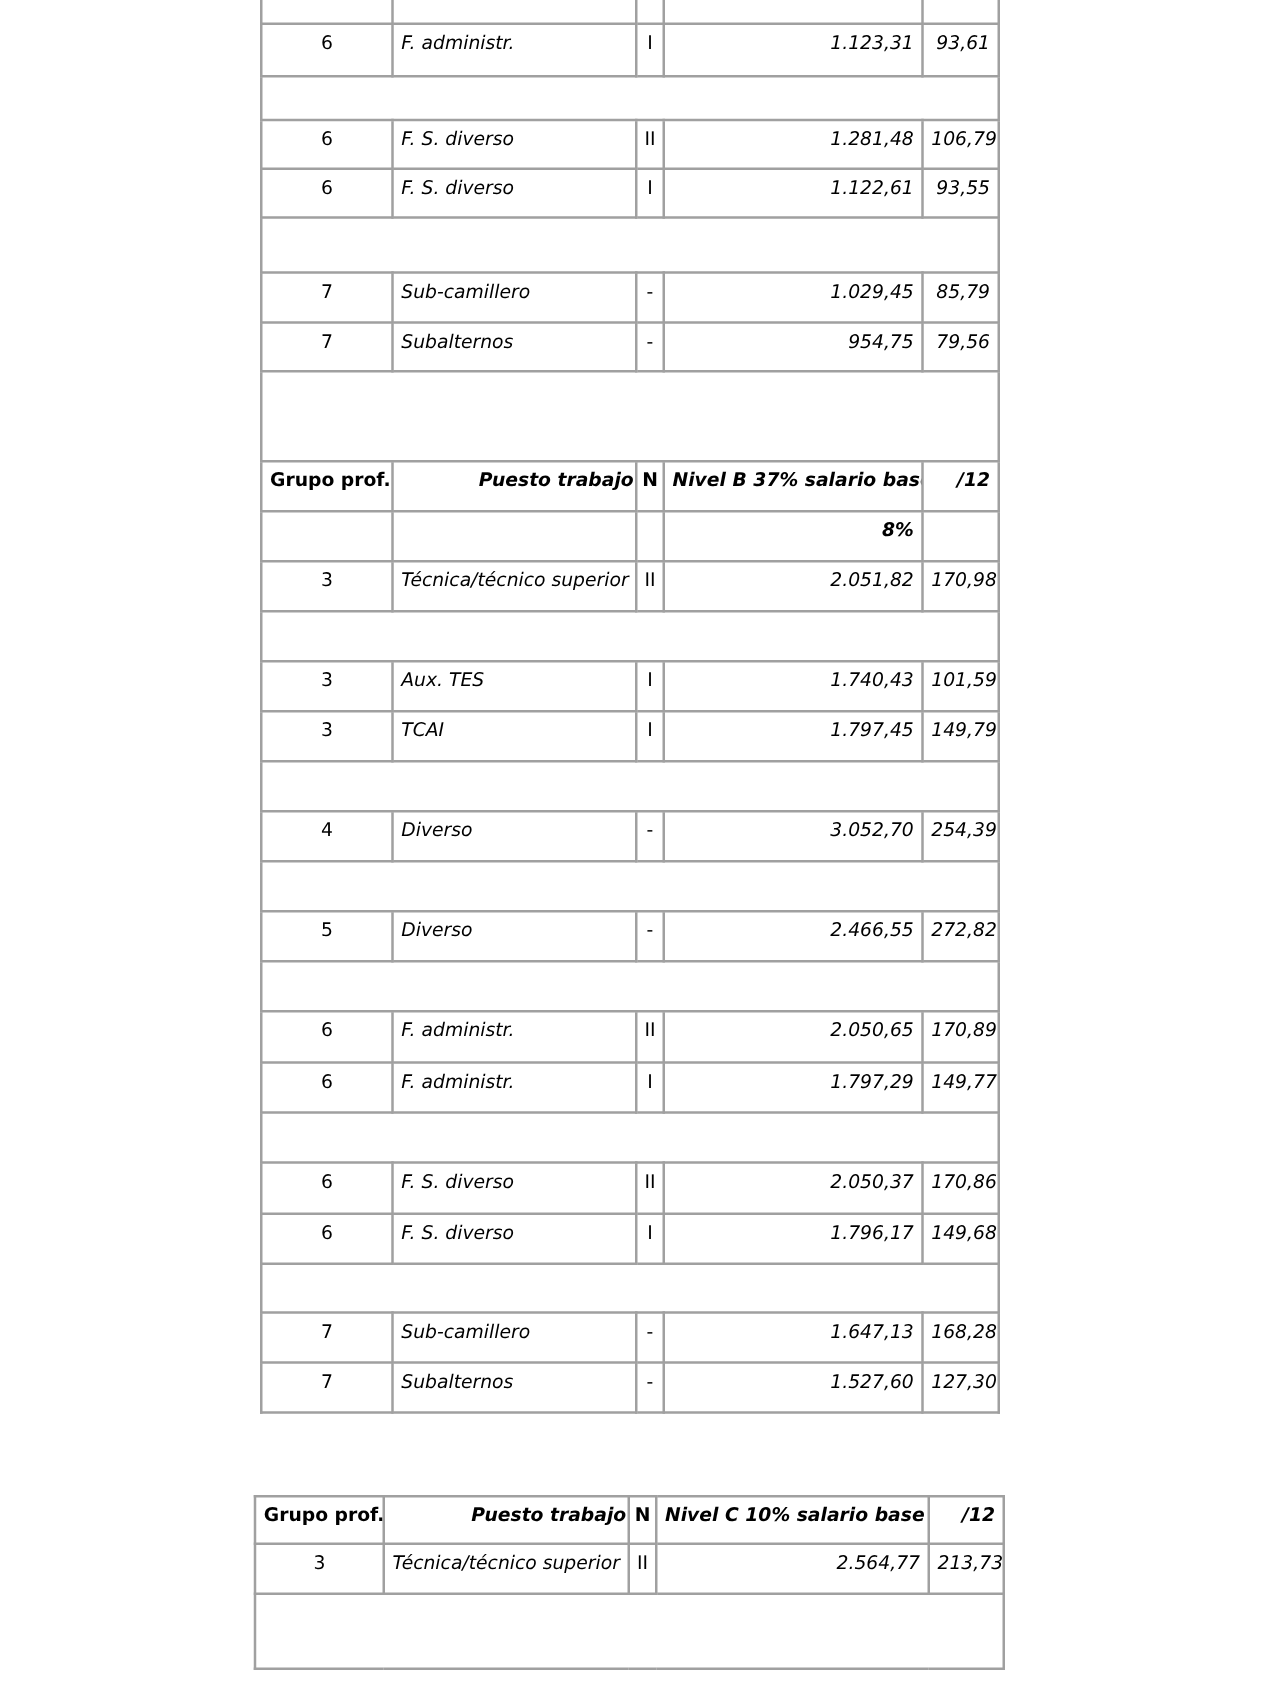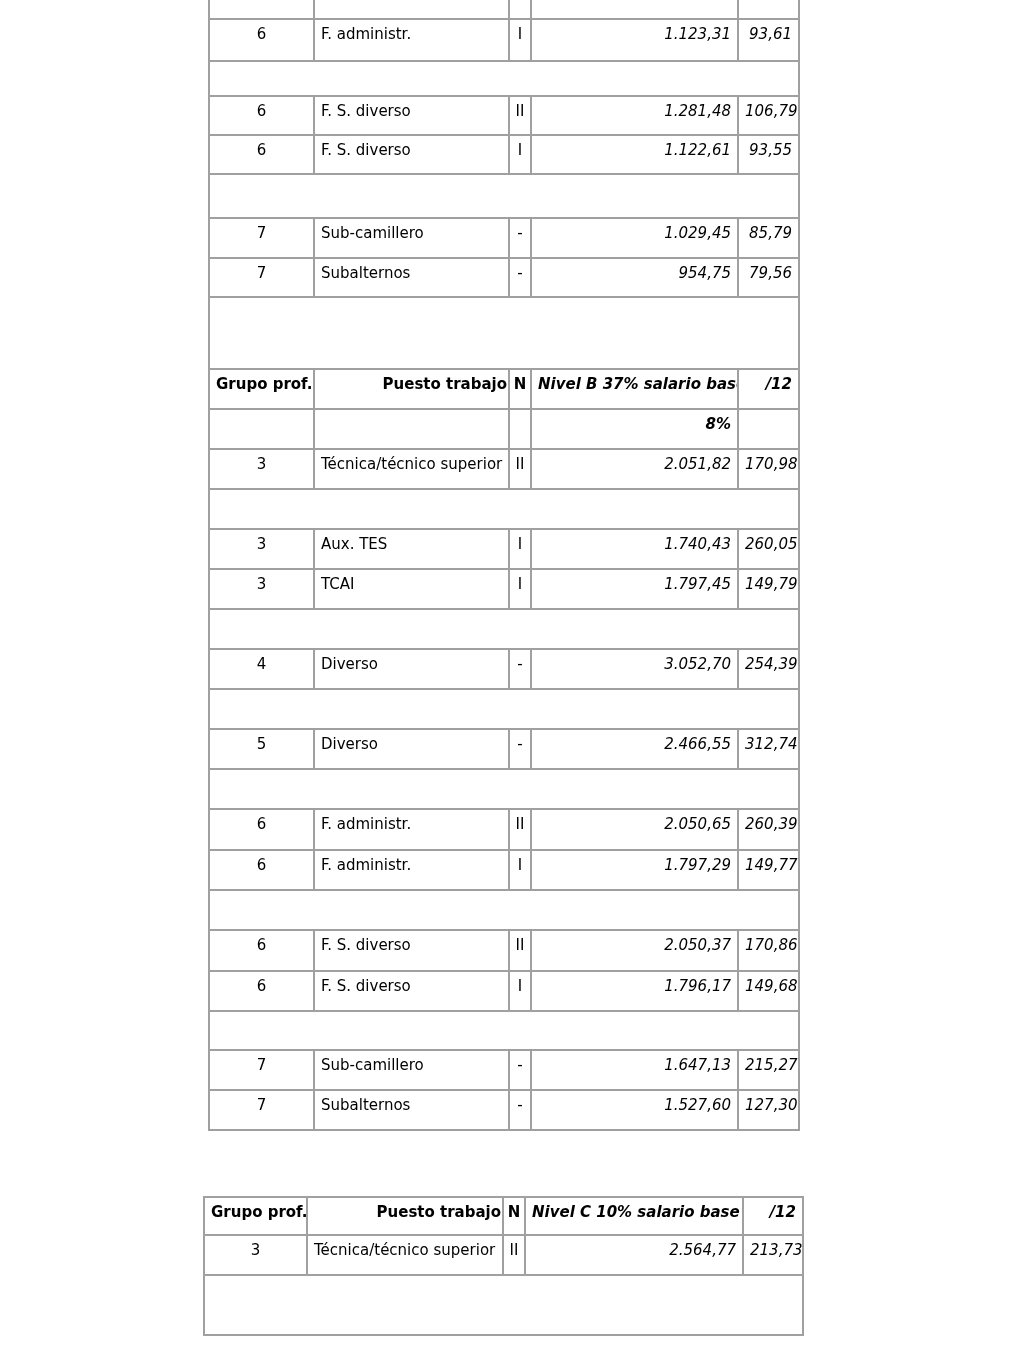--- a/index.html
+++ b/index.html
@@ -36,21 +36,21 @@
     background: var(--paper);
     color: var(--ink);
     vertical-align: top;
     font-size: 15px;
     line-height: 20px;
     padding: 4px 6px;
     overflow: hidden;
     white-space: nowrap;
   }
   .col0 { text-align: center; }
-  .col1 { text-align: left; padding-right: 1px; }
+  .col1 { text-align: left; padding-right: 1px; font-style: italic; }
   .col2 { text-align: center; padding-left: 1px; padding-right: 1px; }
   .col3, .col4 { text-align: right; font-style: italic; }
   th { font-weight: bold; }
   th.col0, th.col1, th.col3 { text-align: right; }
   th.col4 { text-align: right; }
   .row-pct td { font-weight: bold; }
 </style>
 </head>
 <body style="--border: #a0a0a0; --ink: #000000; --paper: #ffffff;">
 
@@ -138,21 +138,21 @@
           <td class="col4">170,98</td>
         </tr>
         <tr class="row-spacer">
           <td colspan="5"></td>
         </tr>
         <tr class="row-data">
           <td class="col0">3</td>
           <td class="col1">Aux. TES</td>
           <td class="col2">I</td>
           <td class="col3">1.740,43</td>
-          <td class="col4">260,05</td>
+          <td class="col4">101,59</td>
         </tr>
         <tr class="row-data">
           <td class="col0">3</td>
           <td class="col1">TCAI</td>
           <td class="col2">I</td>
           <td class="col3">1.797,45</td>
           <td class="col4">149,79</td>
         </tr>
         <tr class="row-spacer">
           <td colspan="5"></td>
@@ -165,31 +165,31 @@
           <td class="col4">254,39</td>
         </tr>
         <tr class="row-spacer">
           <td colspan="5"></td>
         </tr>
         <tr class="row-data">
           <td class="col0">5</td>
           <td class="col1">Diverso</td>
           <td class="col2">-</td>
           <td class="col3">2.466,55</td>
-          <td class="col4">312,74</td>
+          <td class="col4">272,82</td>
         </tr>
         <tr class="row-spacer">
           <td colspan="5"></td>
         </tr>
         <tr class="row-data" style="height: 41px;">
           <td class="col0">6</td>
           <td class="col1">F. administr.</td>
           <td class="col2">II</td>
           <td class="col3">2.050,65</td>
-          <td class="col4">260,39</td>
+          <td class="col4">170,89</td>
         </tr>
         <tr class="row-data">
           <td class="col0">6</td>
           <td class="col1">F. administr.</td>
           <td class="col2">I</td>
           <td class="col3">1.797,29</td>
           <td class="col4">149,77</td>
         </tr>
         <tr class="row-spacer">
           <td colspan="5"></td>
@@ -209,21 +209,21 @@
           <td class="col4">149,68</td>
         </tr>
         <tr class="row-spacer" style="height: 39px;">
           <td colspan="5"></td>
         </tr>
         <tr class="row-data">
           <td class="col0">7</td>
           <td class="col1">Sub-camillero</td>
           <td class="col2">-</td>
           <td class="col3">1.647,13</td>
-          <td class="col4">215,27</td>
+          <td class="col4">168,28</td>
         </tr>
         <tr class="row-data">
           <td class="col0">7</td>
           <td class="col1">Subalternos</td>
           <td class="col2">-</td>
           <td class="col3">1.527,60</td>
           <td class="col4">127,30</td>
         </tr>
       </tbody>
   </table>

